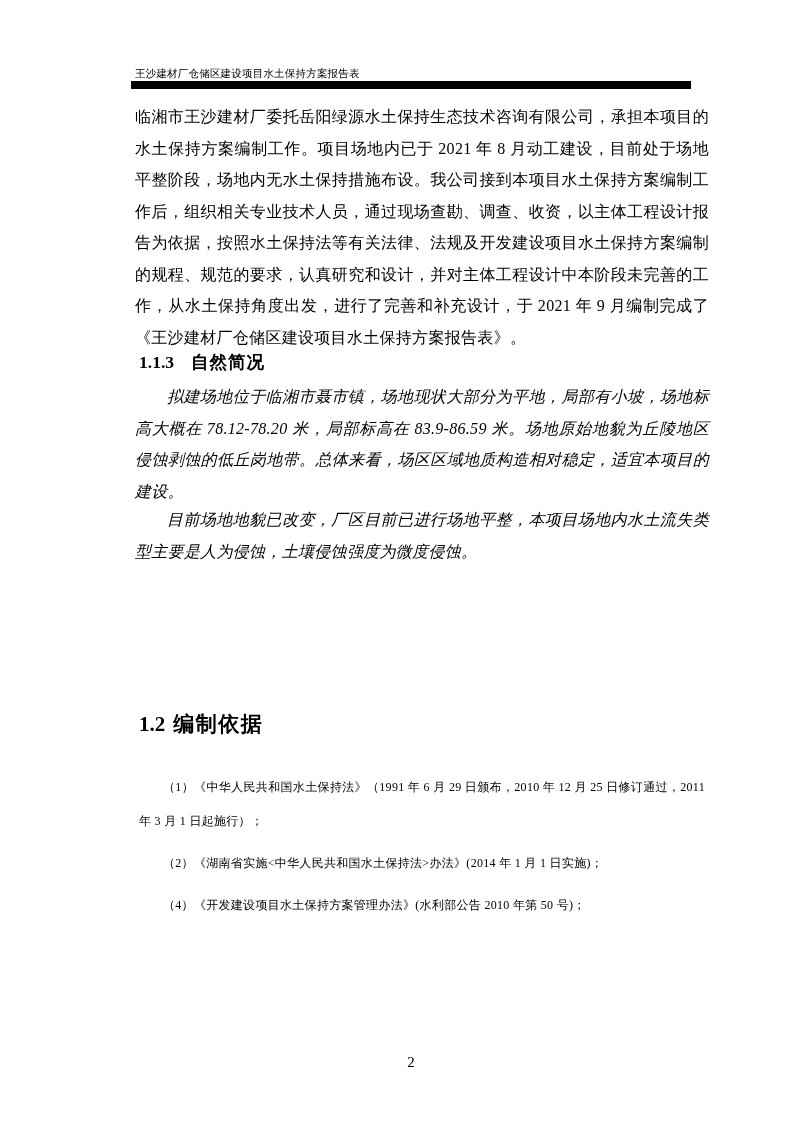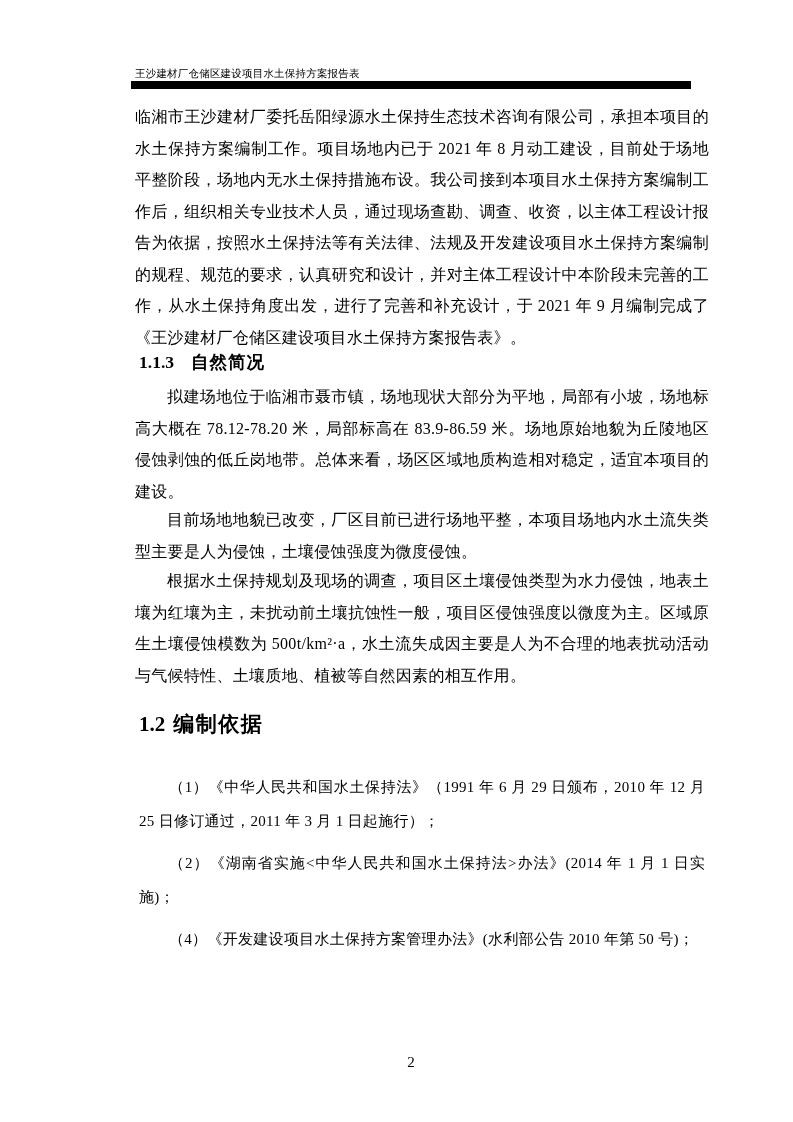--- a/index.html
+++ b/index.html
@@ -35,21 +35,21 @@
   
   .para {
     position: absolute;
     left: 123px;
     width: 582px;
     font-size: 16px;
     line-height: 31.5px;
     text-align: justify;
     letter-spacing: 0.3px;
   }
-  .indent { text-indent: 2em; }
+  .indent { text-indent: 2em; font-style: italic; }
   .p-intro   { top: 89px; }
   .p-nat-0   { top: 369px; }
   .p-nat-1   { top: 492px; }
   .p-nat-2   { top: 553px; }
   
   .h-natural {
     position: absolute;
     left: 123px;
     top: 338px;
     font-size: 17.5px;
@@ -81,21 +81,21 @@
   .h-basis .h-text {
     font-family: Liberation Sans, sans-serif;
     letter-spacing: 1.5px;
   }
   
   .ref-list {
     position: absolute;
     left: 123px;
     top: 754px;
     width: 582px;
-    font-size: 15px;
+    font-size: 12px;
     line-height: 34px;
     text-align: justify;
     letter-spacing: 0.3px;
   }
   .ref-list p { text-indent: 2em; margin: 0; }
   
   .page-number {
     position: absolute;
     left: 123px;
     top: 1040px;
@@ -116,21 +116,20 @@
   <p class="para p-intro">临湘市王沙建材厂委托岳阳绿源水土保持生态技术咨询有限公司，承担本项目的水土保持方案编制工作。项目场地内已于 2021 年 8 月动工建设，目前处于场地平整阶段，场地内无水土保持措施布设。我公司接到本项目水土保持方案编制工作后，组织相关专业技术人员，通过现场查勘、调查、收资，以主体工程设计报告为依据，按照水土保持法等有关法律、法规及开发建设项目水土保持方案编制的规程、规范的要求，认真研究和设计，并对主体工程设计中本阶段未完善的工作，从水土保持角度出发，进行了完善和补充设计，于 2021 年 9 月编制完成了《王沙建材厂仓储区建设项目水土保持方案报告表》。</p>
 
   <h3 class="h-natural">
     <span class="h-num">1.1.3</span><span class="h-text">自然简况</span>
   </h3>
 
   <p class="para indent p-nat-0">拟建场地位于临湘市聂市镇，场地现状大部分为平地，局部有小坡，场地标高大概在 78.12-78.20 米，局部标高在 83.9-86.59 米。场地原始地貌为丘陵地区侵蚀剥蚀的低丘岗地带。总体来看，场区区域地质构造相对稳定，适宜本项目的建设。</p>
 
   <p class="para indent p-nat-1">目前场地地貌已改变，厂区目前已进行场地平整，本项目场地内水土流失类型主要是人为侵蚀，土壤侵蚀强度为微度侵蚀。</p>
 
-  <p class="para indent p-nat-2">根据水土保持规划及现场的调查，项目区土壤侵蚀类型为水力侵蚀，地表土壤为红壤为主，未扰动前土壤抗蚀性一般，项目区侵蚀强度以微度为主。区域原生土壤侵蚀模数为 500t/km²·a，水土流失成因主要是人为不合理的地表扰动活动与气候特性、土壤质地、植被等自然因素的相互作用。</p>
 
   <h2 class="h-basis">
     <span class="h-num">1.2</span><span class="h-text">编制依据</span>
   </h2>
 
   <div class="ref-list">
     <p>（1）《中华人民共和国水土保持法》（1991 年 6 月 29 日颁布，2010 年 12 月 25 日修订通过，2011 年 3 月 1 日起施行）；</p>
     <p>（2）《湖南省实施&lt;中华人民共和国水土保持法&gt;办法》(2014 年 1 月 1 日实施)；</p>
     <p>（4）《开发建设项目水土保持方案管理办法》(水利部公告 2010 年第 50 号)；</p>
   </div>

